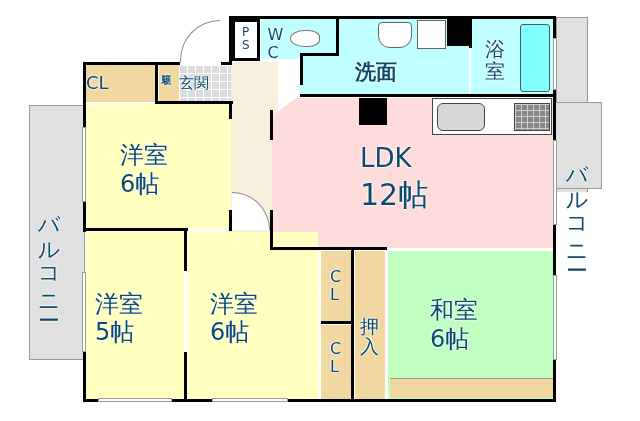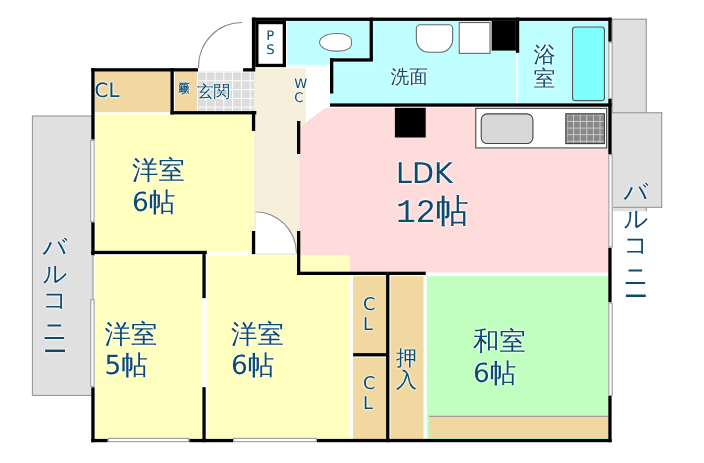--- a/index.html
+++ b/index.html
@@ -44,43 +44,43 @@
 
 <div class="abs genkan" style="left:179px;top:65px;width:52px;height:37px;"></div>
 <div class="lbl" style="left:179px;top:76px;width:36px;font-size:15px;">玄関</div>
 
 <div class="abs" style="left:232px;top:19px;width:28px;height:42px;background:#fff;border:3px solid #000;"></div>
 <div class="lbl" style="left:235px;top:26px;width:22px;font-size:12px;line-height:1.1;">
     <span style="display:block;width:8px;margin:0 auto;word-break:break-all;">PS</span>
   </div>
 
 <div class="abs room-cyan" style="left:261px;top:19px;width:76px;height:40px;"></div>
-<div class="lbl" style="left:265px;top:26px;width:14px;font-size:12px;line-height:1.1;margin-top:44px;">
+<div class="lbl" style="left:265px;top:26px;width:14px;font-size:16px;line-height:1.1;">
     <span style="display:block;width:9px;margin:0 auto;word-break:break-all;">WC</span>
   </div>
 <div class="abs" style="left:290px;top:30px;width:30px;height:17px;background:#fff;border:1px solid #777;border-radius:50% 40% 40% 50%;"></div>
 
 <div class="abs" style="left:302px;top:66px;width:30px;height:26px;background:#fff;border-right:1px solid #888;border-bottom:1px solid #888;border-bottom-right-radius:30px;"></div>
 
 <div class="abs room-cyan" style="left:337px;top:19px;width:132px;height:76px;"></div>
 <div class="abs room-cyan" style="left:300px;top:59px;width:169px;height:36px;"></div>
-<div class="lbl" style="left:355px;top:62px;width:60px;font-size:17px;">洗面</div>
+<div class="lbl" style="left:355px;top:62px;width:60px;font-size:21px;font-weight:bold;">洗面</div>
 <div class="abs" style="left:378px;top:22px;width:34px;height:26px;background:#fff;border:1px solid #666;border-radius:4px 4px 12px 12px;"></div>
 <div class="abs" style="left:417px;top:20px;width:29px;height:29px;background:#fff;border:1px solid #666;"></div>
 <div class="abs" style="left:447px;top:19px;width:22px;height:27px;background:#000;"></div>
 
 <div class="abs room-cyan" style="left:471px;top:19px;width:82px;height:76px;"></div>
 <div class="lbl" style="left:483px;top:38px;width:24px;font-size:20px;line-height:1.1;">
     <span style="display:block;width:20px;margin:0 auto;word-break:break-all;">浴室</span>
   </div>
 <div class="abs" style="left:520px;top:24px;width:30px;height:68px;background:#80ffff;border:1px solid #555;border-radius:3px;"></div>
 
 <div class="abs room-pink" style="left:272px;top:98px;width:282px;height:150px;clip-path:polygon(24px 0,100% 0,100% 100%,0 100%,0 18px);"></div>
 <div class="lbl" style="left:360px;top:145px;width:100px;font-size:26px;">LDK</div>
-<div class="lbl" style="left:360px;top:180px;width:100px;font-size:30px;font-family:Liberation Mono, monospace;">12帖</div>
+<div class="lbl" style="left:360px;top:180px;width:100px;font-size:30px;">12帖</div>
 <div class="abs" style="left:359px;top:98px;width:28px;height:27px;background:#000;"></div>
 <div class="abs" style="left:432px;top:98px;width:120px;height:37px;background:#fff;border:1px solid #444;"></div>
 <div class="abs" style="left:437px;top:103px;width:48px;height:28px;background:#d8d8d8;border:1px solid #444;border-radius:6px;"></div>
 <div class="abs" style="left:514px;top:103px;width:36px;height:28px;background:#888;border:1px solid #444;
      background-image:linear-gradient(90deg,#ccc 1px,transparent 1px),linear-gradient(#ccc 1px,transparent 1px);background-size:6px 6px;"></div>
 
 <div class="abs room-yellow" style="left:86px;top:104px;width:145px;height:125px;"></div>
 <div class="lbl" style="left:120px;top:143px;width:80px;font-size:24px;">洋室</div>
 <div class="lbl" style="left:120px;top:172px;width:80px;font-size:24px;">6帖</div>
 

